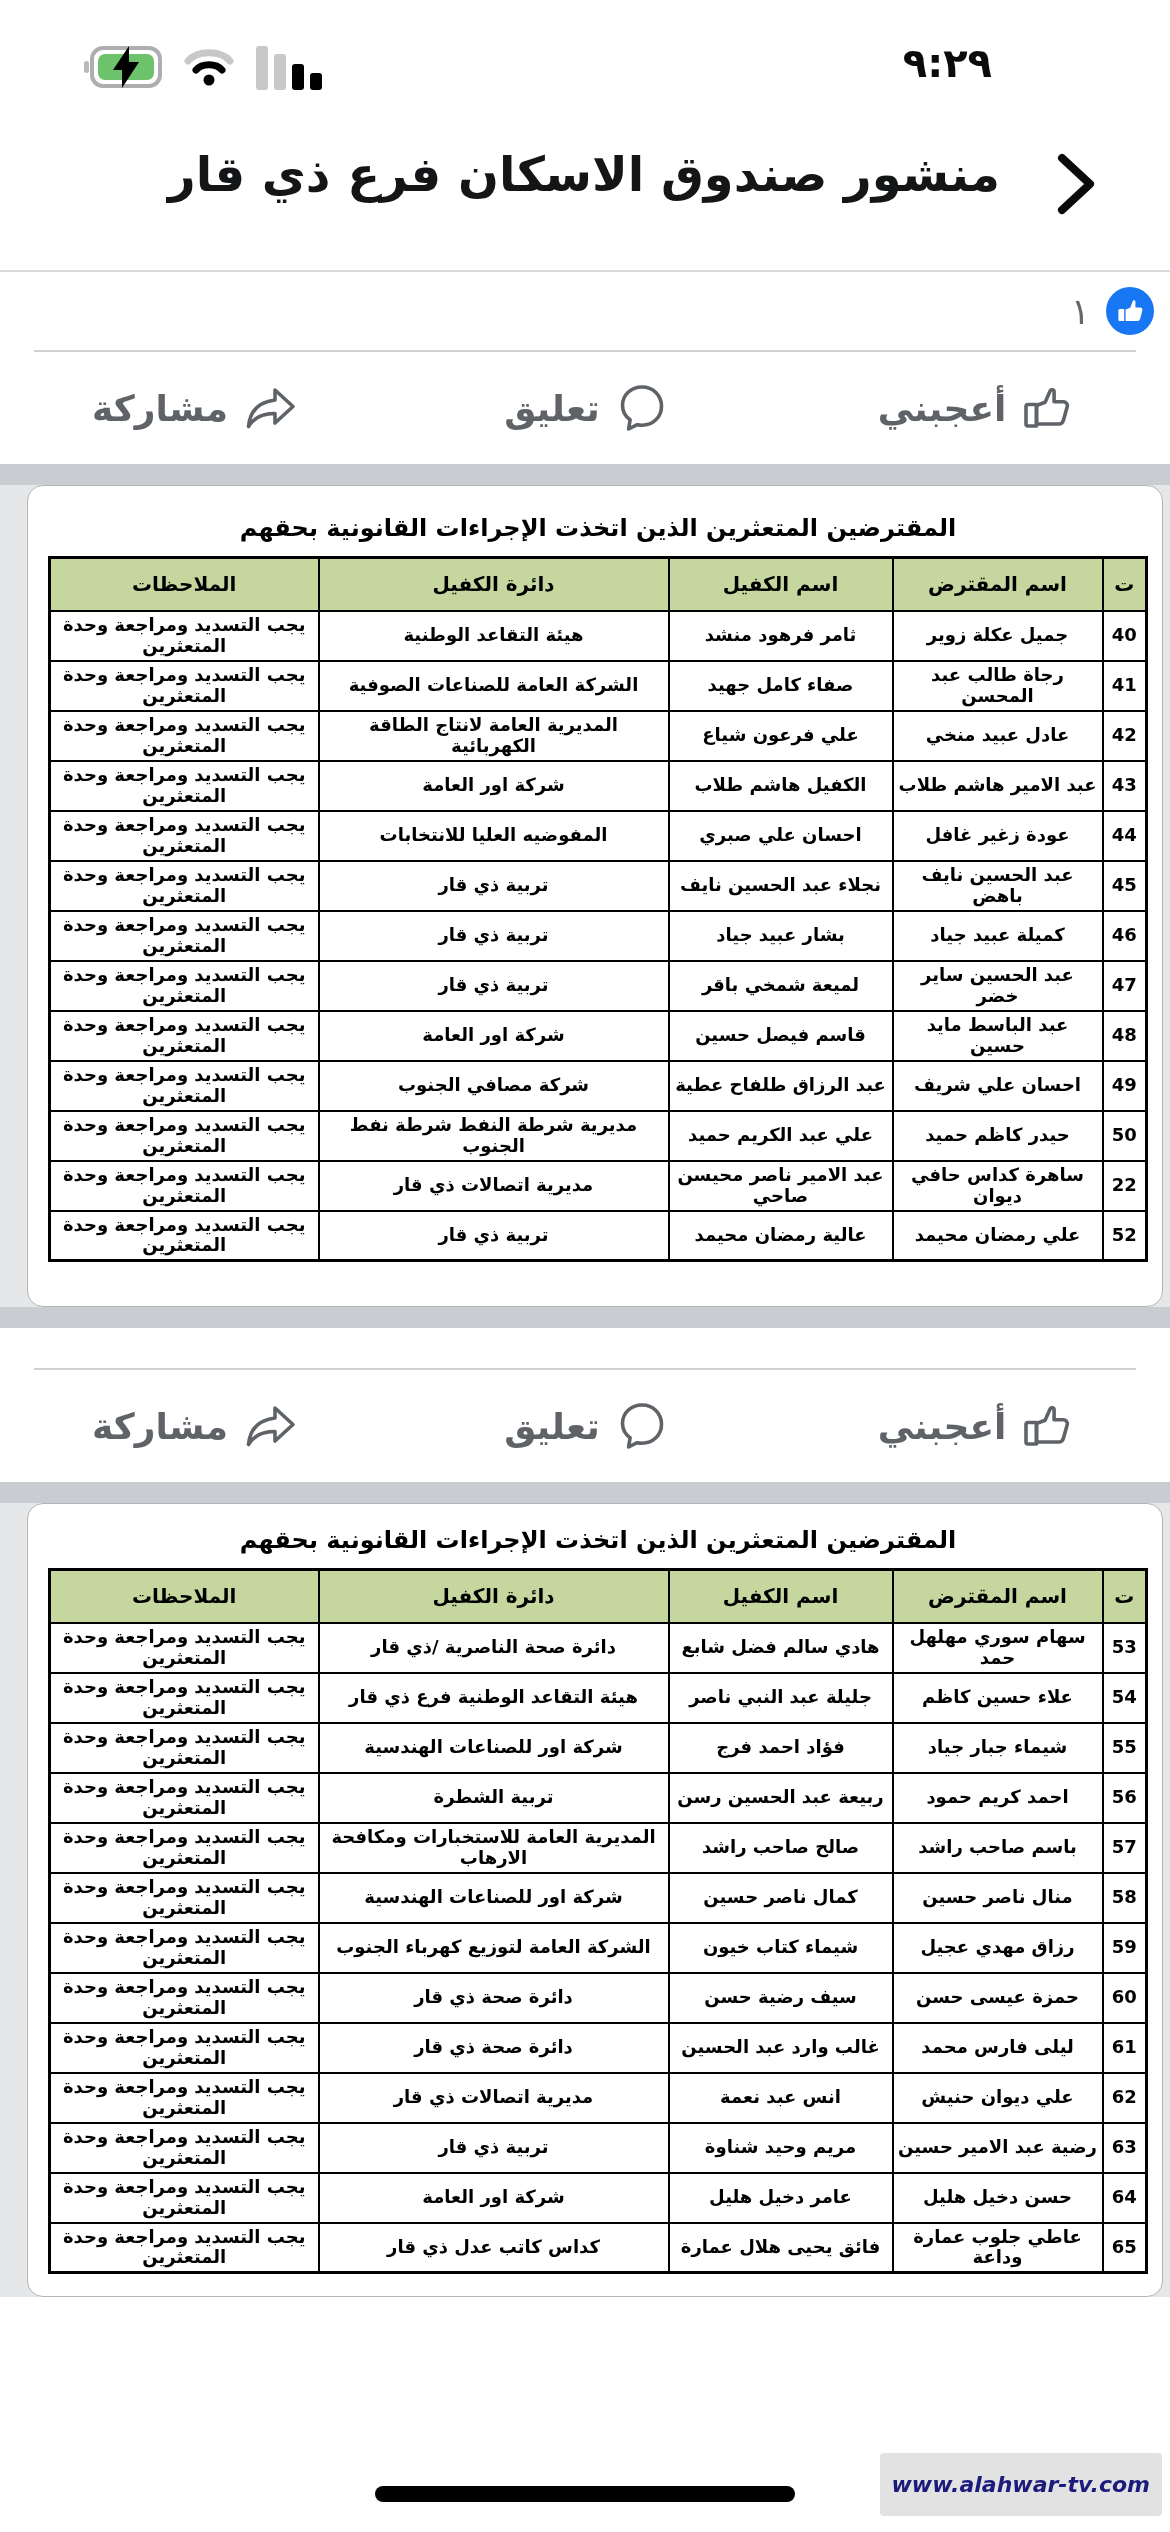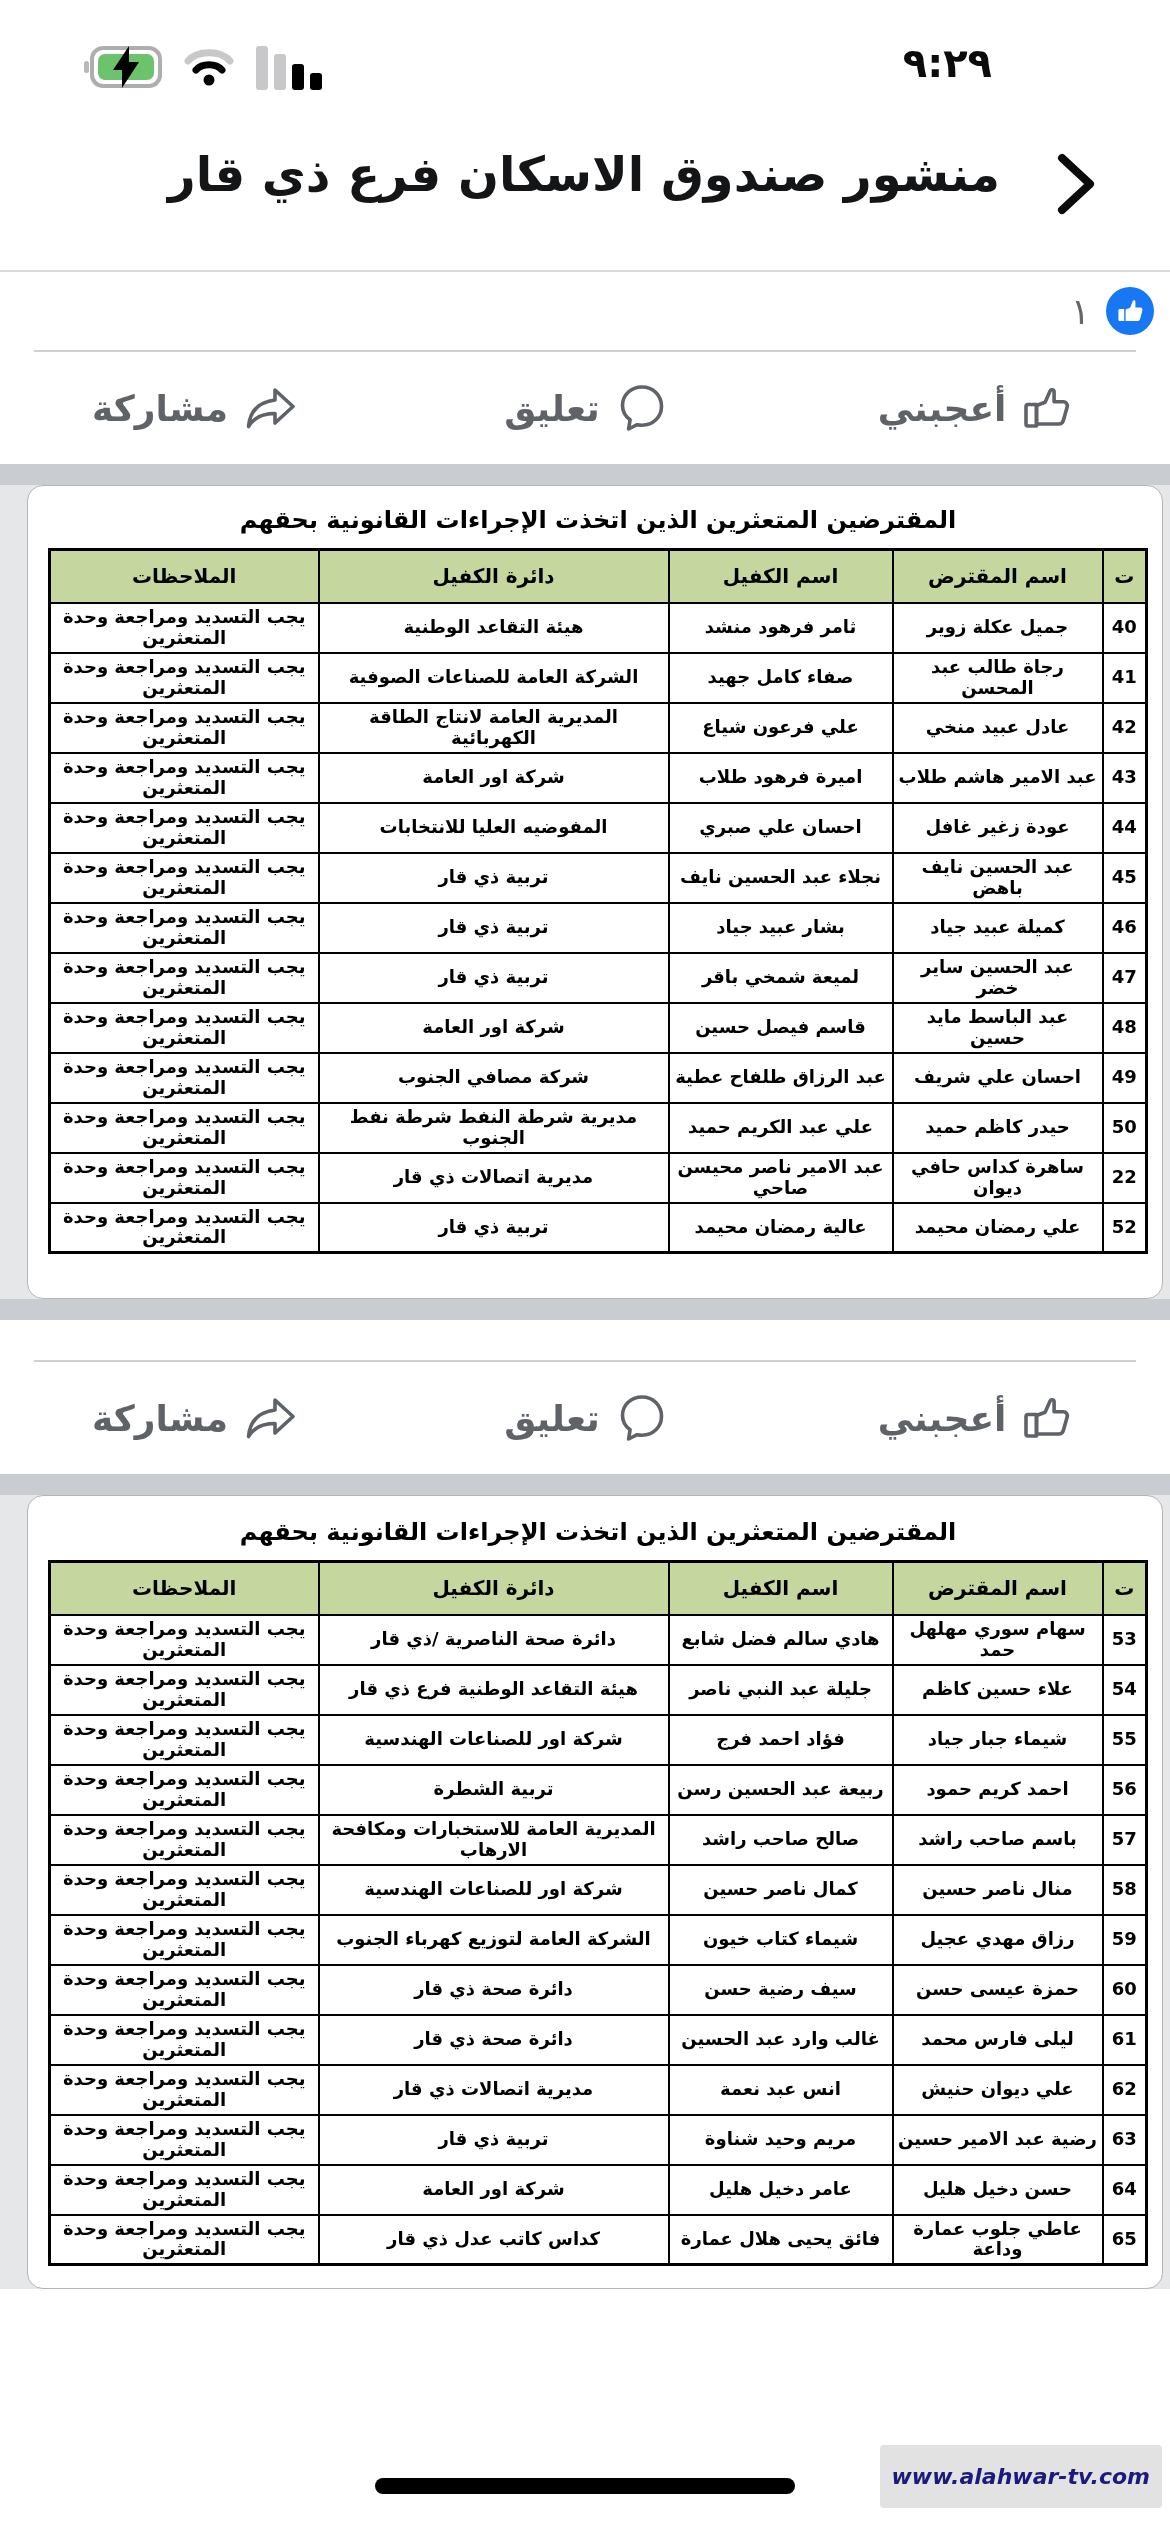--- a/index.html
+++ b/index.html
@@ -21,21 +21,21 @@
   .like-row { height:78px; display:flex; align-items:center; padding:0 16px; gap:16px; background:#fff; }
   .like-badge { width:48px; height:48px; border-radius:50%; background:#1877f2; display:flex; align-items:center; justify-content:center; box-shadow:0 0 0 2px #fff; }
   .like-count { font-size:36px; color:#65676b; }
   .thin-divider { height:2px; background:#ced0d4; margin:0 34px; }
   
   .action-bar { height:112px; display:flex; align-items:center; background:#fff; }
   .action-item { flex:1; display:flex; align-items:center; justify-content:center; gap:16px; color:#5f6368; font-size:36px; font-weight:600; cursor:pointer; }
   
   .band { height:21px; background:#c9ccd1; }
   .card-wrap { background:#e6e7e9; padding:0 7px; }
-  .table-card { background:#fff; border:1px solid #b5b5b5; border-radius:16px; padding:20px 14px 44px 20px;margin-left:20px; }
+  .table-card { background:#fff; border:1px solid #b5b5b5; border-radius:16px; padding:28px 14px 44px 20px;margin-left:20px; }
   .table-title { text-align:center; font-size:24px; font-weight:bold; color:#000; margin-bottom:14px; }
   table { width:100%; border-collapse:collapse; table-layout:fixed; direction:rtl; }
   th, td { border:2px solid #000; text-align:center; vertical-align:middle; font-weight:bold; color:#000; line-height:1.15; padding:2px 4px; }
   th { background:#c5d79e; height:53px; font-size:20px; }
   td { height:50px; font-size:18px; }
   table col.c-num { width:44px; }
   table col.c-borrower { width:210px; }
   table col.c-guarantor { width:224px; }
   table col.c-dept { width:350px; }
   table col.c-notes { width:auto; }
@@ -169,21 +169,21 @@
           <tr>
             <td>42</td>
             <td>عادل عبيد منخي</td>
             <td>علي فرعون شياع</td>
             <td>المديرية العامة لانتاج الطاقة الكهربائية</td>
             <td>يجب التسديد ومراجعة وحدة المتعثرين</td>
           </tr>
           <tr>
             <td>43</td>
             <td>عبد الامير هاشم طلاب</td>
-            <td>اميرة فرهود طلاب</td>
+            <td>الكفيل هاشم طلاب</td>
             <td>شركة اور العامة</td>
             <td>يجب التسديد ومراجعة وحدة المتعثرين</td>
           </tr>
           <tr>
             <td>44</td>
             <td>عودة زغير غافل</td>
             <td>احسان علي صبري</td>
             <td>المفوضيه العليا للانتخابات</td>
             <td>يجب التسديد ومراجعة وحدة المتعثرين</td>
           </tr>

